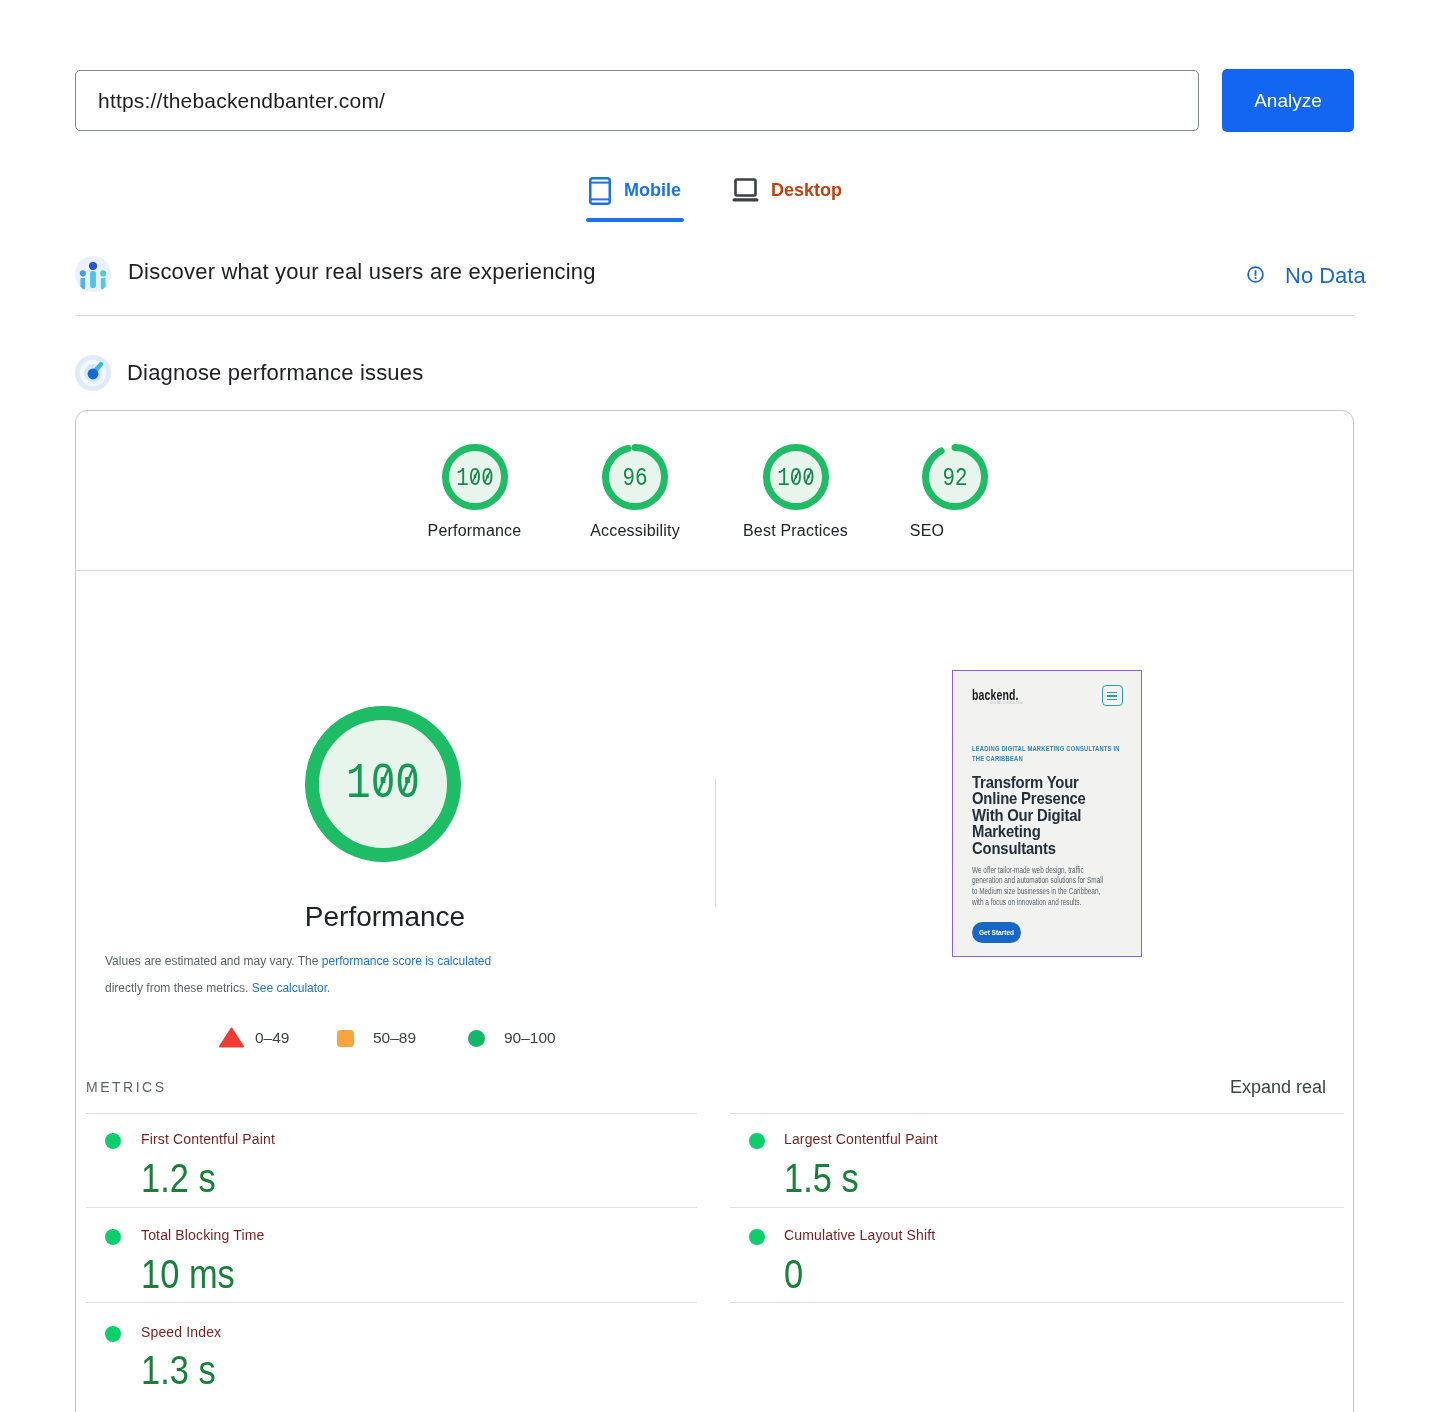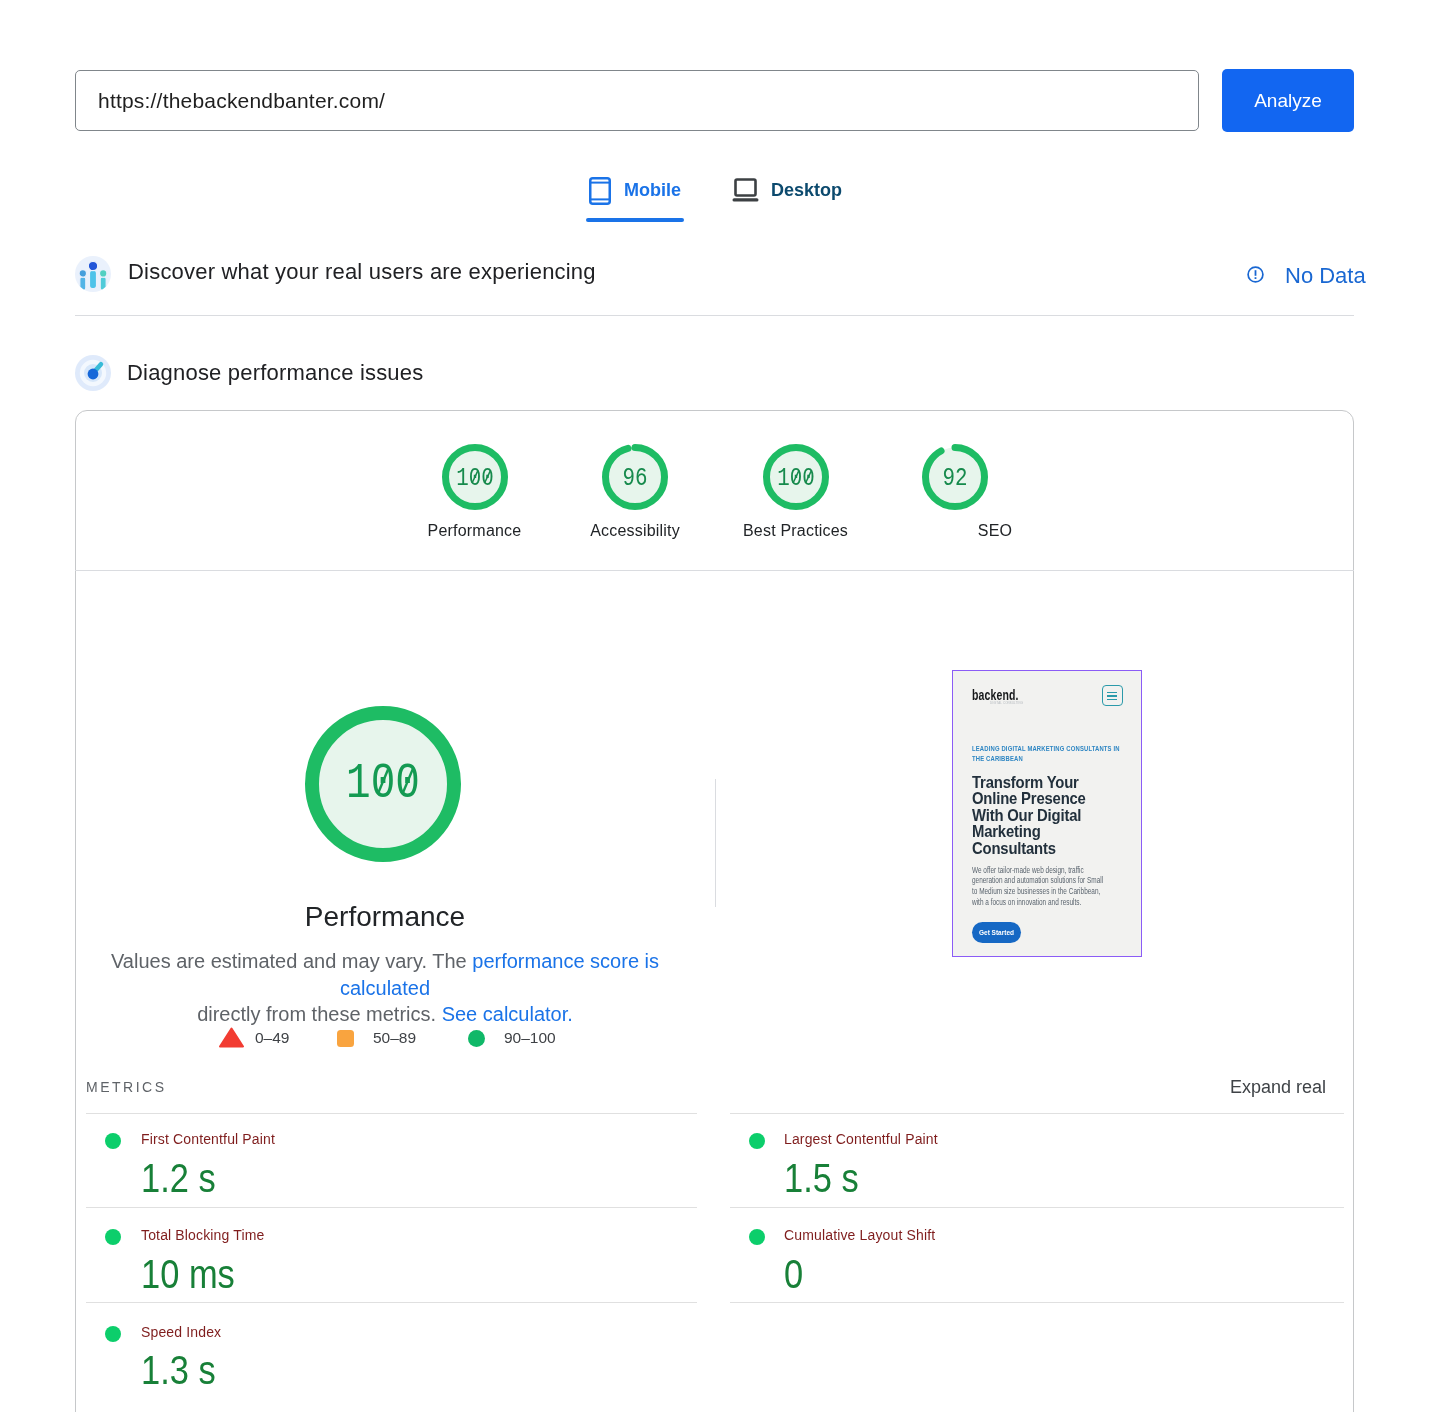--- a/index.html
+++ b/index.html
@@ -3,29 +3,29 @@
 <style>
 *{margin:0;padding:0;box-sizing:border-box}
 body{font-family:"Liberation Sans",sans-serif;background:#fff}
 #page{position:relative;width:1440px;height:1412px;overflow:hidden;background:#fff}
 .abs{position:absolute}
 h1{position:absolute;left:75px;top:6px;font-size:34px;font-weight:400;letter-spacing:.4px;color:#24282b;line-height:40px}
 #urlbox{position:absolute;left:75px;top:70px;width:1124px;height:61px;border:1px solid #80868b;border-radius:5px;font-size:21px;letter-spacing:.2px;color:#1f1f1f;line-height:59px;padding-left:22px}
 #analyze{position:absolute;left:1222px;top:69px;width:132px;height:63px;background:#1266f1;border-radius:5px;color:#fff;font-size:19px;text-align:center;line-height:63px}
 .tabtxt{font-size:18px;font-weight:700}
 #mobiletab{color:#1a73e8}
-#desktoptab{color:#0c4a6e}
+#desktoptab{color:#c2410c}
 #tabline{position:absolute;left:586px;top:218px;width:98px;height:4px;border-radius:2px;background:#1a73e8}
 .rowtitle{font-size:22px;letter-spacing:.2px;color:#202124}
 #nodata{position:absolute;left:1285px;top:263px;font-size:22px;color:#1967d2}
 .hr{position:absolute;left:75px;width:1279px;height:1px;background:#dadce0}
 #card{position:absolute;left:75px;top:410px;width:1279px;height:1040px;border:1px solid #c6c8ca;border-radius:12px}
 .scorelabel{position:absolute;width:160px;text-align:center;font-size:16px;letter-spacing:.2px;color:#212427;top:522px}
 #gtitle{position:absolute;left:185px;width:400px;text-align:center;top:901px;font-size:28px;color:#212427}
-#gpara{position:absolute;left:105px;width:560px;text-align:center;top:948px;font-size:20px;line-height:26.5px;color:#5f6368}
+#gpara{position:absolute;left:105px;width:560px;top:948px;font-size:12px;line-height:26.5px;color:#5f6368}
 #gpara a{color:#1a73e8;text-decoration:none}
 .legtxt{position:absolute;top:1029px;font-size:15.5px;color:#3f4246;line-height:17px}
 #vdiv{position:absolute;left:715px;top:779px;width:1px;height:128px;background:#dadce0}
 #shot{position:absolute;left:952px;top:670px;width:190px;height:287px;background:#f2f2f0;border:1px solid #8b5cf6;overflow:hidden}
 #metricshead{position:absolute;left:86px;top:1079px;font-size:14px;letter-spacing:2.5px;color:#5f6368}
 #expand{position:absolute;left:1230px;top:1077px;font-size:18px;color:#3f4347}
 .mrow{position:absolute;border-top:1px solid #e0e0e0}
 .mdot{position:absolute;width:16px;height:16px;border-radius:50%;background:#0cce6b}
 .mname{position:absolute;font-size:14px;letter-spacing:.15px;color:#7f1d1d}
 .mval{position:absolute;font-size:41px;line-height:47px;color:#188038;transform:scaleX(.84);transform-origin:0 0}
@@ -102,21 +102,21 @@
  <text x="43.75" y="43" transform="scale(.8 1)" text-anchor="middle" font-family="Liberation Mono,monospace" font-size="26" fill="#168a4c">100</text>
  <line x1="32.1" y1="41" x2="37.9" y2="28.6" stroke="#168a4c" stroke-width="1.5"></line>
  <line x1="44.6" y1="41" x2="50.4" y2="28.6" stroke="#168a4c" stroke-width="1.5"></line>
 </svg>
 <div class="scorelabel" style="left:715.5px">Best Practices</div>
 <svg class="abs" style="left:919.7px;top:442px" width="70" height="70" viewBox="0 0 70 70">
  <circle cx="35" cy="35" r="29.5" fill="#e7f5ec"></circle>
  <circle cx="35" cy="35" r="29.5" fill="none" stroke="#1ebc64" stroke-width="7" stroke-linecap="round" stroke-dasharray="170.53 185.35" transform="rotate(-90 35 35)"></circle>
  <text x="43.75" y="43" transform="scale(.8 1)" text-anchor="middle" font-family="Liberation Mono,monospace" font-size="26" fill="#168a4c">92</text>
 </svg>
-<div class="scorelabel" style="left:915px">SEO</div>
+<div class="scorelabel" style="left:847px">SEO</div>
 <div class="hr" style="top:570px"></div>
 
 <svg class="abs" style="left:296.5px;top:697.5px" width="172" height="172" viewBox="0 0 172 172">
  <circle cx="86" cy="86" r="71" fill="#e7f5ec" stroke="#1ebc64" stroke-width="14"></circle>
  <text x="104.9" y="99" transform="scale(.82 1)" text-anchor="middle" font-family="Liberation Mono,monospace" font-size="50" fill="#149a52">100</text>
  <line x1="81" y1="95.5" x2="91" y2="71.5" stroke="#149a52" stroke-width="2.4"></line>
  <line x1="105.6" y1="95.5" x2="115.6" y2="71.5" stroke="#149a52" stroke-width="2.4"></line>
 </svg>
 <div id="gtitle">Performance</div>
 <div id="gpara">Values are estimated and may vary. The <a>performance score is calculated</a><br>directly from these metrics. <a>See calculator.</a></div>

